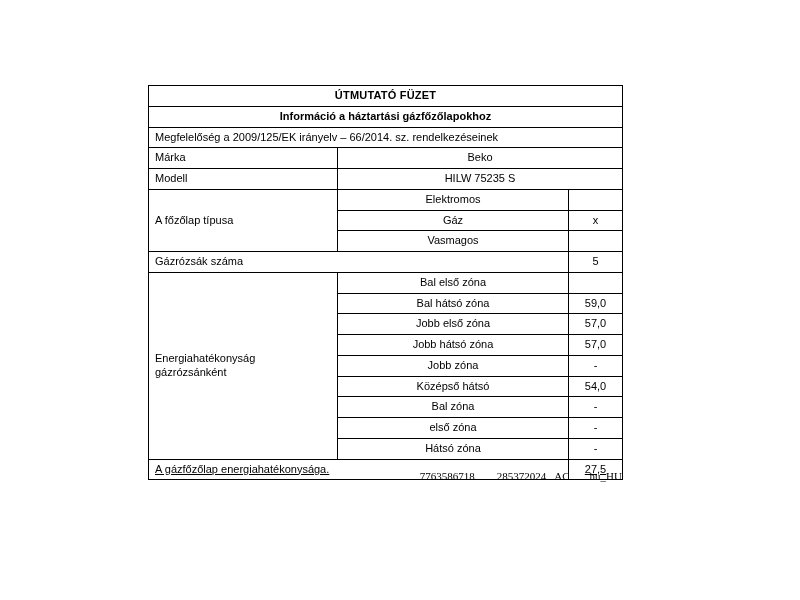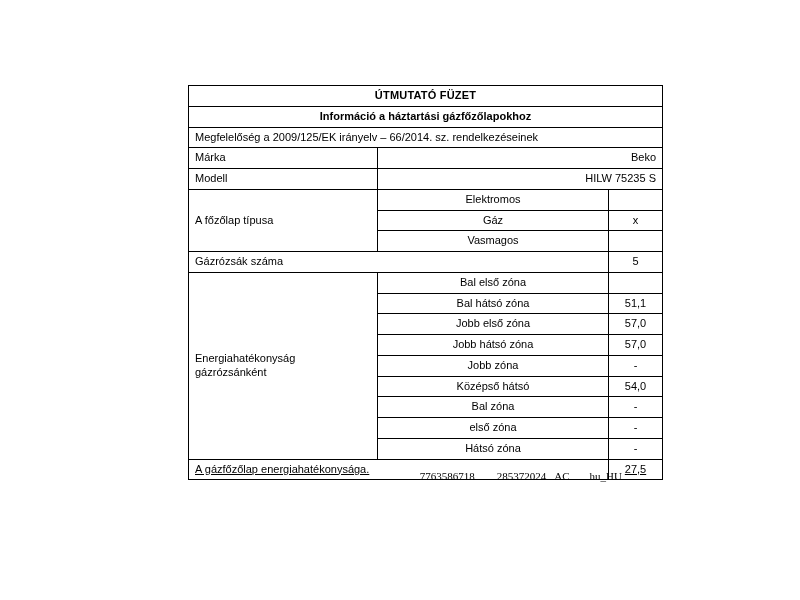--- a/index.html
+++ b/index.html
@@ -21,21 +21,20 @@
     left: 148px;
     top: 85px;
     width: 474px;
   }
 
   table.spec {
     border-collapse: collapse;
     table-layout: fixed;
     width: 474px;
     border: 1.5px solid #000;
-    margin-left: 40px;
   }
 
   table.spec td {
     border: 1px solid #000;
     font-size: 11px;
     line-height: 1.25;
     padding: 3px 6px;
     vertical-align: middle;
     height: 16px;
     box-sizing: border-box;
@@ -66,21 +65,21 @@
   }
   td.label {
     text-align: left;
     vertical-align: middle;
   }
   td.label-top {
     text-align: left;
     vertical-align: middle;
   }
   td.center {
-    text-align: right;
+    text-align: center;
   }
   td.value {
     text-align: center;
   }
   td.sub {
     text-align: center;
   }
   td.tall {
     padding-top: 4px;
     padding-bottom: 4px;
@@ -157,21 +156,21 @@
       <tr>
         <td class="label-top" rowspan="9">
           <span class="label-line">Energiahatékonyság</span>
           <span class="label-line">gázrózsánként</span>
         </td>
         <td class="sub">Bal első zóna</td>
         <td class="value"></td>
       </tr>
       <tr>
         <td class="sub">Bal hátsó zóna</td>
-        <td class="value">51,1</td>
+        <td class="value">59,0</td>
       </tr>
       <tr>
         <td class="sub">Jobb első zóna</td>
         <td class="value">57,0</td>
       </tr>
       <tr>
         <td class="sub">Jobb hátsó zóna</td>
         <td class="value">57,0</td>
       </tr>
       <tr>

